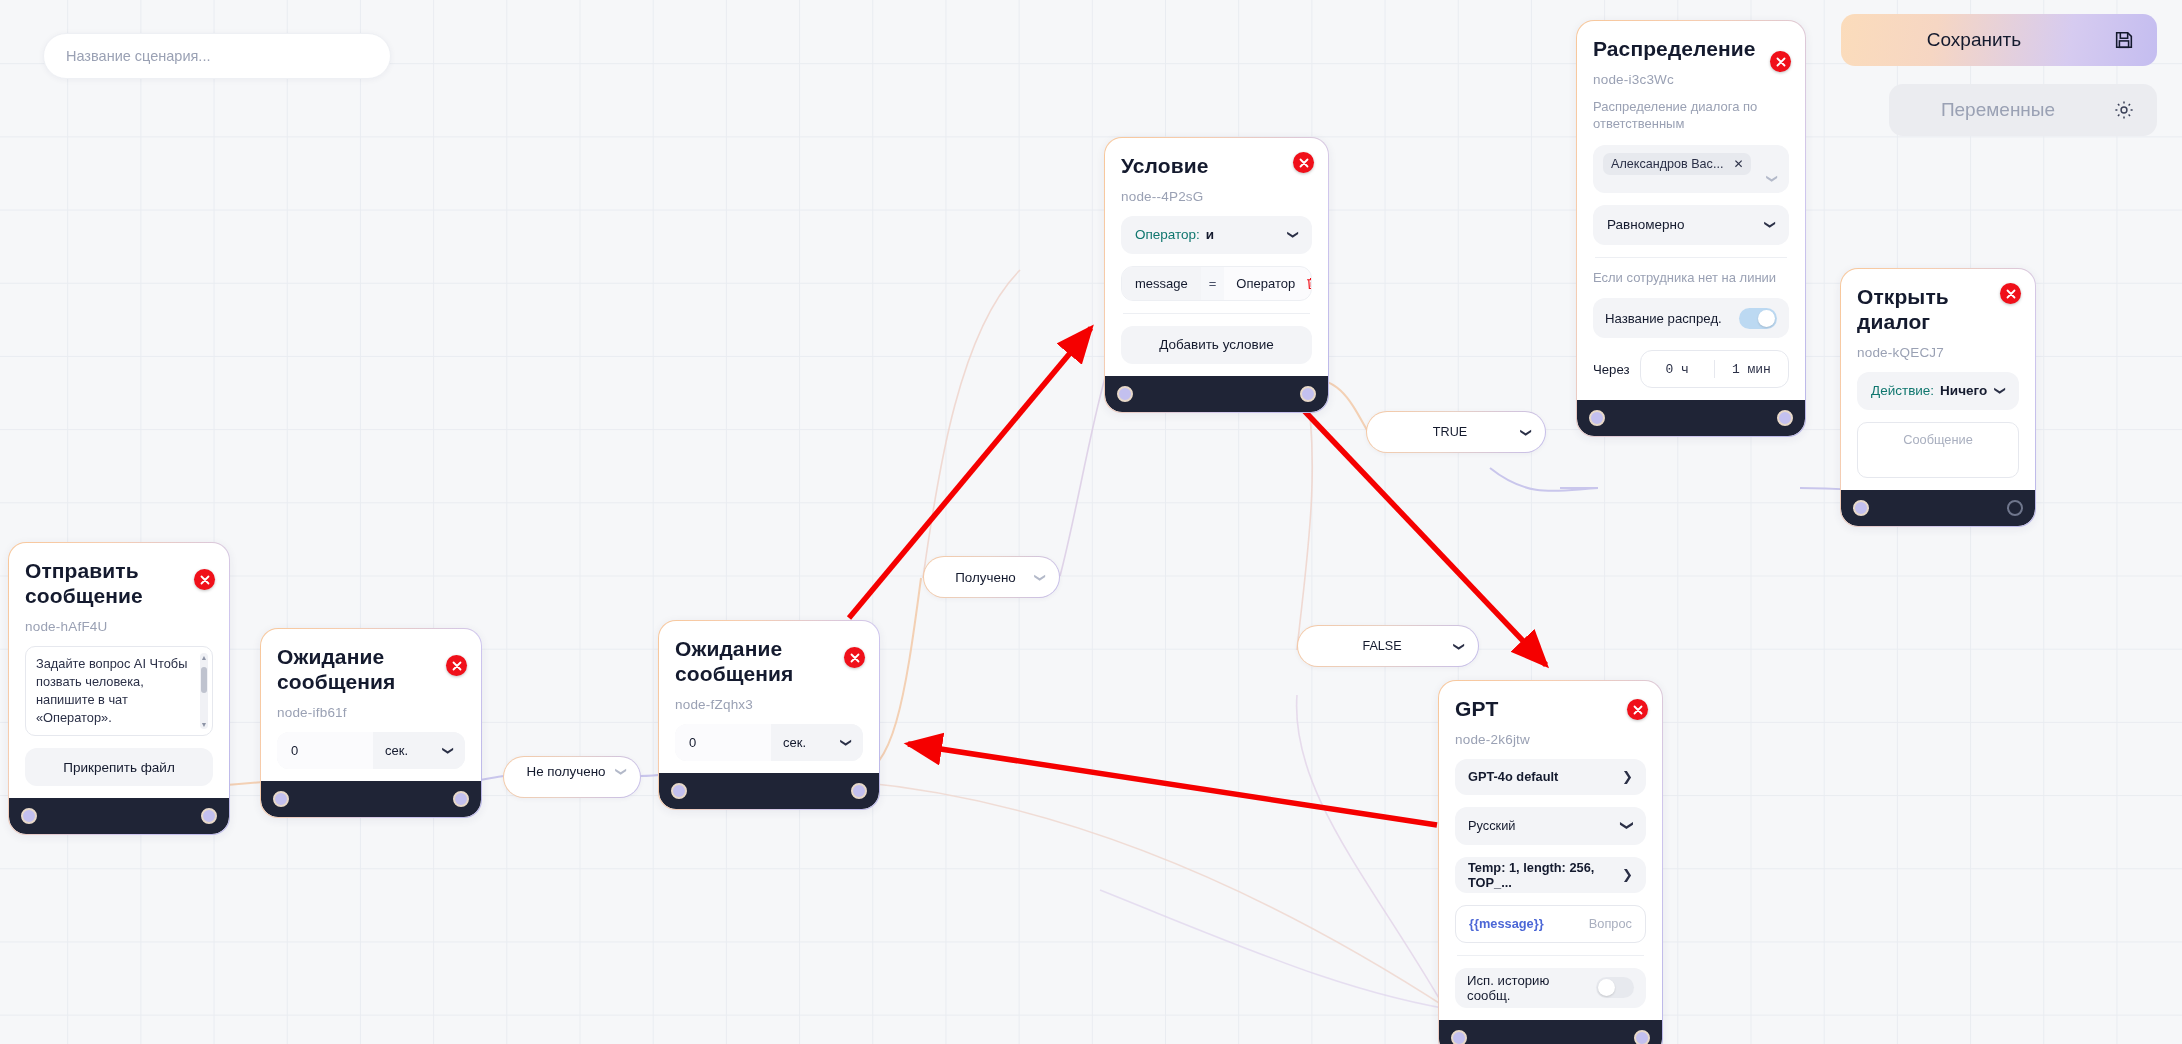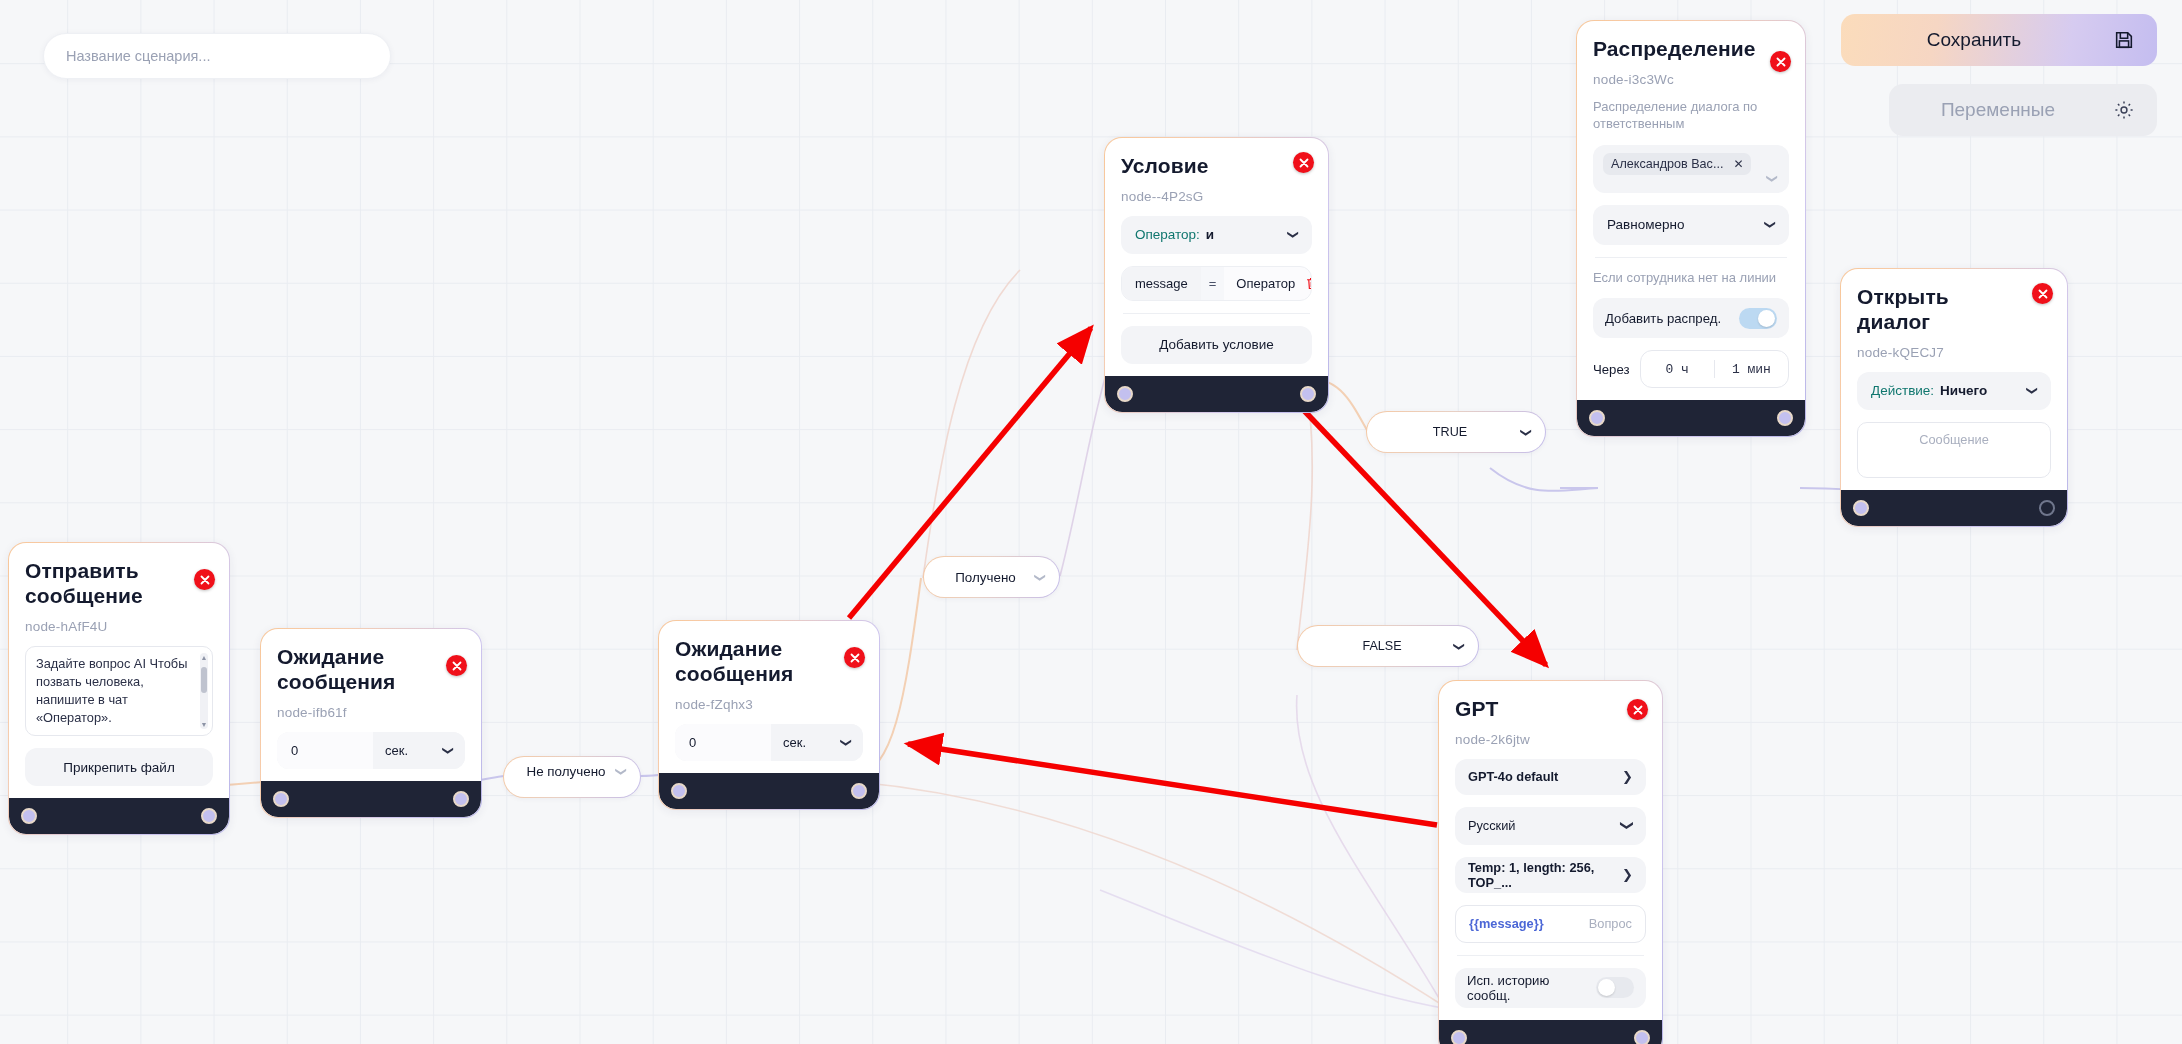--- a/index.html
+++ b/index.html
@@ -407,21 +407,21 @@
         </span>
         <span class="chev grey" style="display: inline-block; transform: rotate(90deg);">❯</span>
       </div>
       <div class="field" style="height:40px;">
         <span class="val" style="font-weight:400;">Равномерно</span>
         <span class="chev" style="display: inline-block; transform: rotate(90deg);">❯</span>
       </div>
       <div class="divider"></div>
       <div class="node-sub">Если сотрудника нет на линии</div>
       <div class="toggle-row">
-        <span>Добавить распред.</span>
+        <span>Название распред.</span>
         <span class="toggle on">
             <span class="knob"></span>
           </span>
       </div>
       <div class="through">
         <span class="cap">Через</span>
         <span class="box">
           <span class="half">0 ч</span>
           <span class="sep"></span>
           <span class="half">1 мин</span>
@@ -432,21 +432,21 @@
       <div class="port left"></div>
       <div class="port right"></div>
     </div>
     <div class="close-btn" style="top:30px;">
       <svg width="10" height="10" viewBox="0 0 10 10" stroke="#fff" stroke-width="1.8" stroke-linecap="round">
           <path d="M1.5 1.5 L8.5 8.5 M8.5 1.5 L1.5 8.5"></path>
         </svg>
     </div>
   </div>
 
-  <div class="node" style="left:1840px; top:268px; width:228px;">
+  <div class="node" style="left:1840px; top:268px; width:196px;">
     <div class="node-body">
       <div class="node-title">Открыть диалог</div>
       <div class="node-id">node-kQECJ7</div>
       <div class="field">
         <span class="lbl">Действие:</span>
         <span class="val">Ничего</span>
         <span class="chev" style="display: inline-block; transform: rotate(90deg);">❯</span>
       </div>
       <div class="textarea ph" style="min-height:56px;text-align:center;">
         <span>Сообщение</span>

